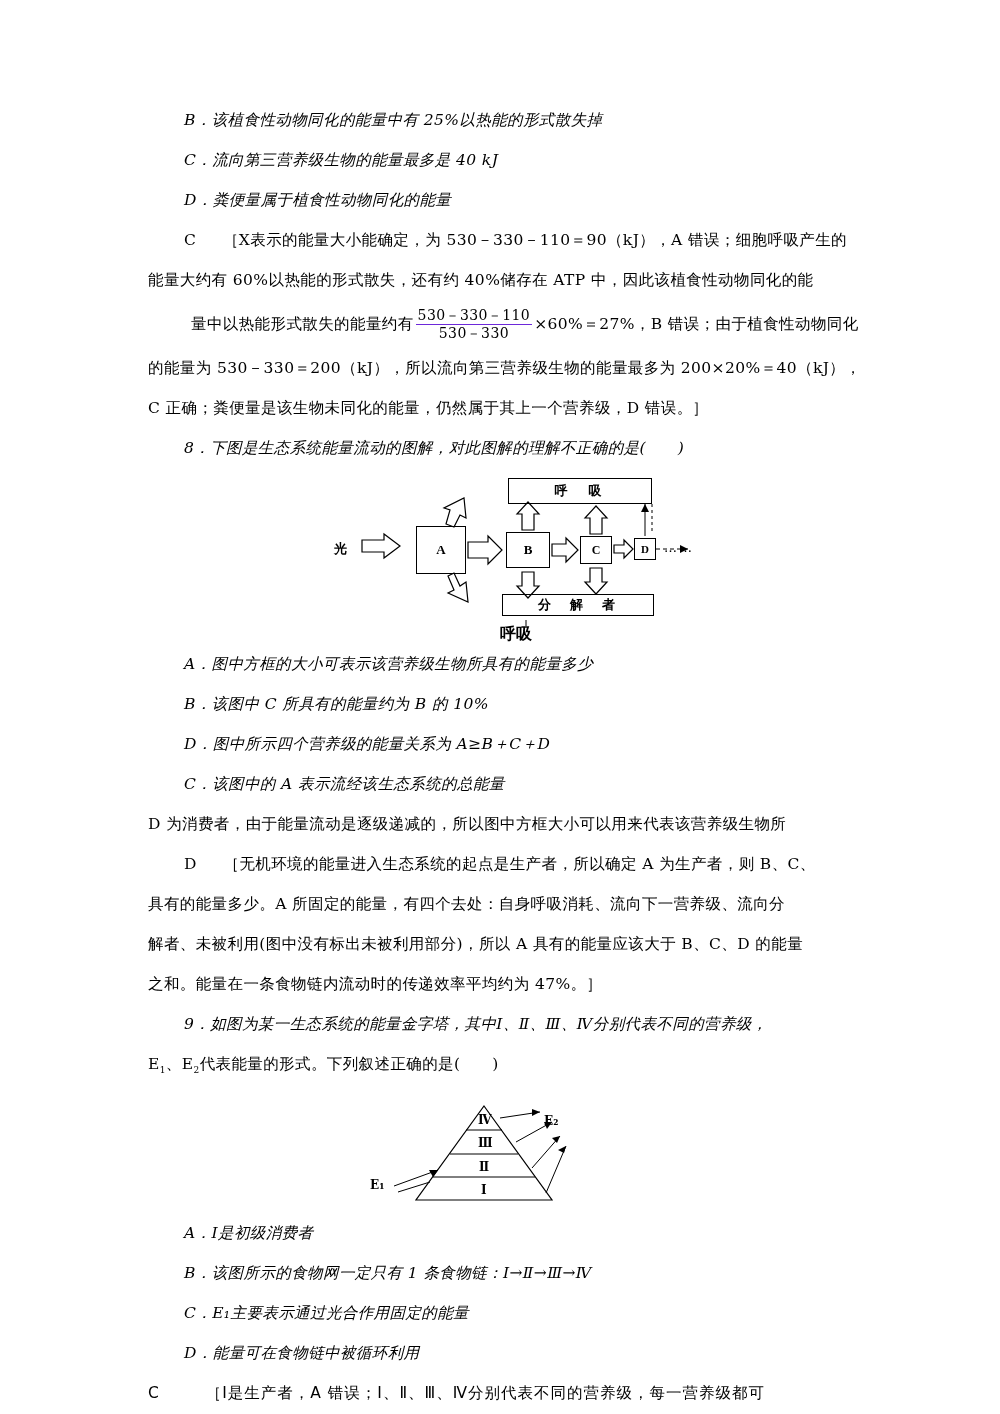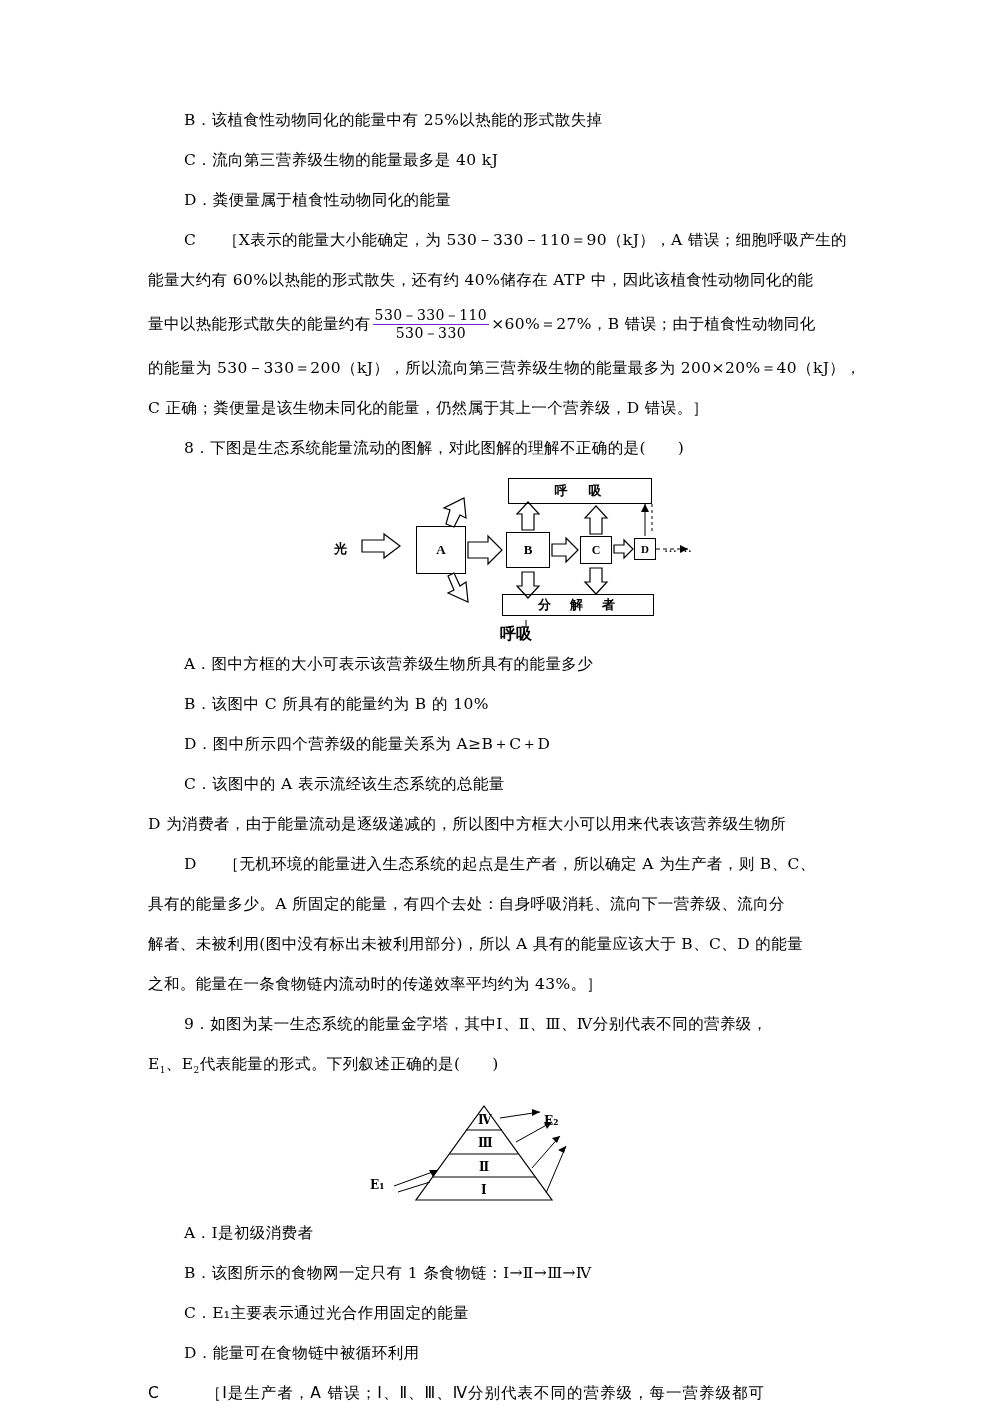--- a/index.html
+++ b/index.html
@@ -26,21 +26,21 @@
     left: 148px;
     top: 100px;
     width: 706px;
   }
   .line {
     font-size: 15.5px;
     line-height: 40px;
     letter-spacing: 0.4px;
     white-space: nowrap;
   }
-  .indent { padding-left: 36px; }
+  .indent { padding-left: 36px; font-style: italic; }
 
   
   .frac {
     display: inline-block;
     vertical-align: middle;
     text-align: center;
     font-size: 14px;
     line-height: 1.15;
     margin: 0 2px;
     position: relative;
@@ -111,21 +111,21 @@
     <div class="line indent">B．该植食性动物同化的能量中有 25%以热能的形式散失掉</div>
     <div class="line indent">C．流向第三营养级生物的能量最多是 40 kJ</div>
     <div class="line indent">D．粪便量属于植食性动物同化的能量</div>
 
     <div class="line" style="padding-left:36px;">
       <span>C</span>
       <span style="display:inline-block;width:16px;"></span>
       <span>［X表示的能量大小能确定，为 530－330－110＝90（kJ），A 错误；细胞呼吸产生的</span>
     </div>
     <div class="line">能量大约有 60%以热能的形式散失，还有约 40%储存在 ATP 中，因此该植食性动物同化的能</div>
-    <div class="line" style="line-height:48px;">
+    <div class="line" style="line-height:48px;margin-left:43px;">
       <span>量中以热能形式散失的能量约有</span><span class="frac"><span class="num">530－330－110</span><span class="den">530－330</span></span><span>×60%＝27%，B 错误；由于植食性动物同化</span>
     </div>
     <div class="line">的能量为 530－330＝200（kJ），所以流向第三营养级生物的能量最多为 200×20%＝40（kJ），</div>
     <div class="line">C 正确；粪便量是该生物未同化的能量，仍然属于其上一个营养级，D 错误。］</div>
 
     <div class="line indent">8．下图是生态系统能量流动的图解，对此图解的理解不正确的是(　　)</div>
 
     <div class="fig1">
 
       <div class="box" style="left:360px; top:4px; width:144px; height:26px; letter-spacing:4px;">呼　吸</div>
@@ -187,21 +187,21 @@
     <div class="line indent">C．该图中的 A 表示流经该生态系统的总能量</div>
 
     <div class="line">D 为消费者，由于能量流动是逐级递减的，所以图中方框大小可以用来代表该营养级生物所</div>
     <div class="line" style="padding-left:36px;">
       <span>D</span>
       <span style="display:inline-block;width:16px;"></span>
       <span>［无机环境的能量进入生态系统的起点是生产者，所以确定 A 为生产者，则 B、C、</span>
     </div>
     <div class="line">具有的能量多少。A 所固定的能量，有四个去处：自身呼吸消耗、流向下一营养级、流向分</div>
     <div class="line">解者、未被利用(图中没有标出未被利用部分)，所以 A 具有的能量应该大于 B、C、D 的能量</div>
-    <div class="line">之和。能量在一条食物链内流动时的传递效率平均约为 43%。］</div>
+    <div class="line">之和。能量在一条食物链内流动时的传递效率平均约为 47%。］</div>
 
     <div class="line indent">9．如图为某一生态系统的能量金字塔，其中Ⅰ、Ⅱ、Ⅲ、Ⅳ分别代表不同的营养级，</div>
     <div class="line">
       <span>E</span><span class="sub">1</span><span>、E</span><span class="sub">2</span><span>代表能量的形式。下列叙述正确的是(　　)</span>
     </div>
 
     <div class="fig2">
       <svg width="706" height="115" style="position:absolute;left:0;top:0;">
 
         <polygon points="336,8 404,102 268,102" fill="none" stroke="#000" stroke-width="1.2"></polygon>

